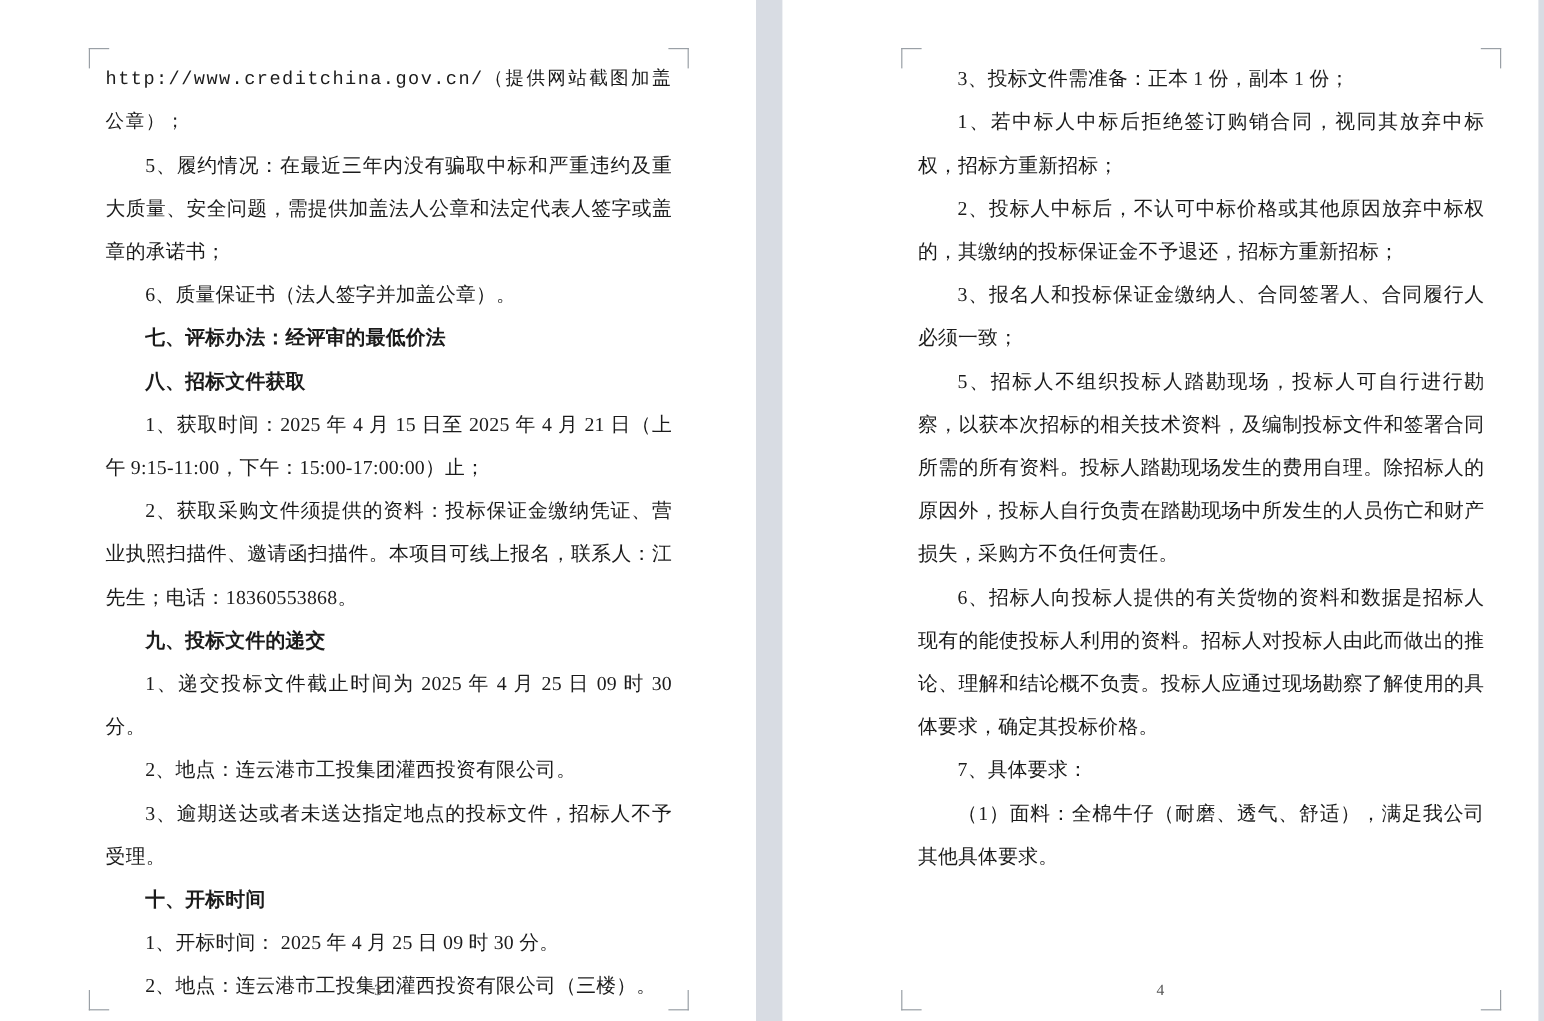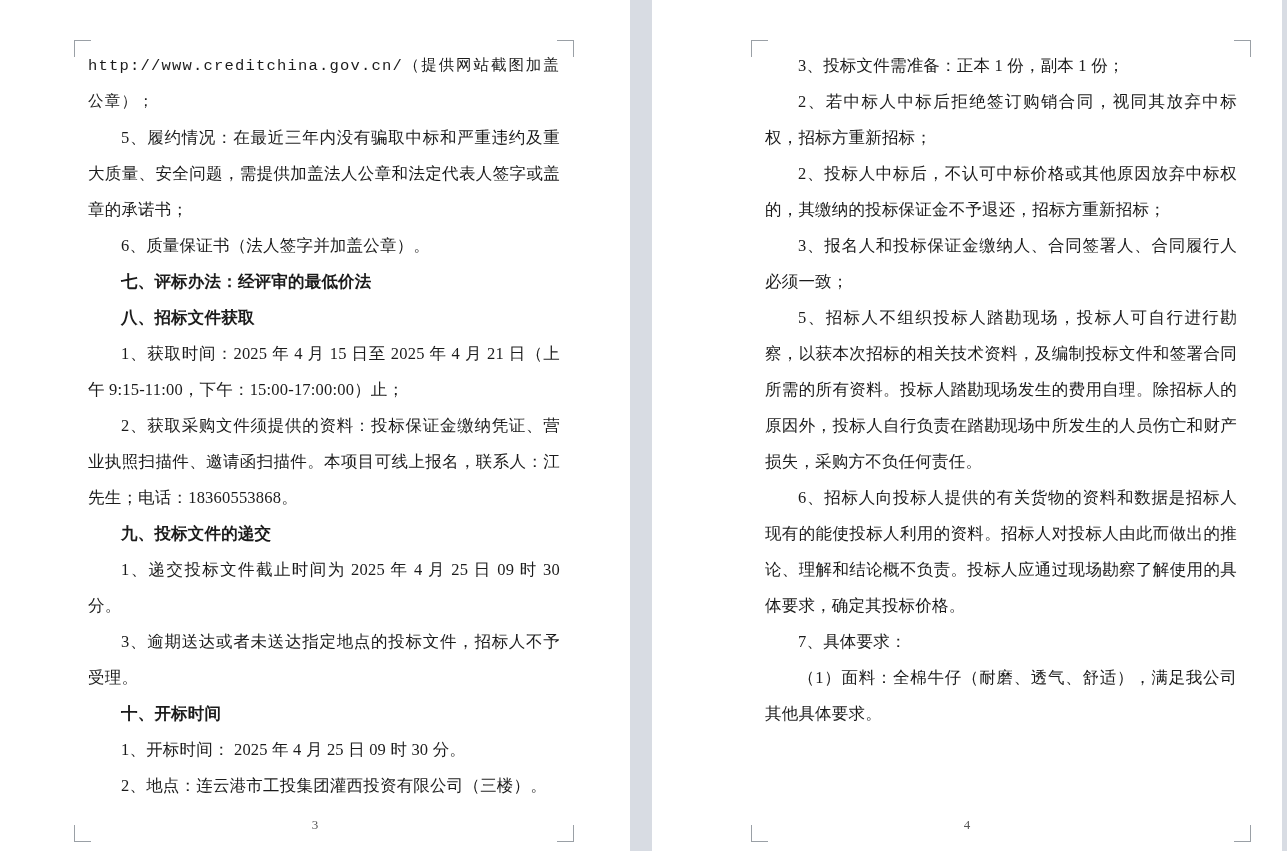--- a/index.html
+++ b/index.html
@@ -102,41 +102,42 @@
       <div class="body-text">
         <p class="mono">http://www.creditchina.gov.cn/（提供网站截图加盖公章）；</p>
         <p class="indent">5、履约情况：在最近三年内没有骗取中标和严重违约及重大质量、安全问题，需提供加盖法人公章和法定代表人签字或盖章的承诺书；</p>
         <p class="indent">6、质量保证书（法人签字并加盖公章）。</p>
         <p class="heading">七、评标办法：经评审的最低价法</p>
         <p class="heading">八、招标文件获取</p>
         <p class="indent">1、获取时间：2025 年 4 月 15 日至 2025 年 4 月 21 日（上午 9:15-11:00，下午：15:00-17:00:00）止；</p>
         <p class="indent">2、获取采购文件须提供的资料：投标保证金缴纳凭证、营业执照扫描件、邀请函扫描件。本项目可线上报名，联系人：江先生；电话：18360553868。</p>
         <p class="heading">九、投标文件的递交</p>
         <p class="indent">1、递交投标文件截止时间为 2025 年 4 月 25 日 09 时 30 分。</p>
+        <p class="indent">2、地点：连云港市工投集团灌西投资有限公司。</p>
         <p class="indent">3、逾期送达或者未送达指定地点的投标文件，招标人不予受理。</p>
         <p class="heading">十、开标时间</p>
         <p class="indent">1、开标时间： 2025 年 4 月 25 日 09 时 30 分。</p>
         <p class="indent">2、地点：连云港市工投集团灌西投资有限公司（三楼）。</p>
       </div>
     </div>
     <div class="page-number">3</div>
   </div>
 
   <div class="gutter"></div>
 
   <div class="page right">
     <div class="page-inner">
       <div class="mark tl" style="left:-14px; top:-8px;"></div>
       <div class="mark tr" style="right:-14px; top:-8px;"></div>
       <div class="mark bl" style="left:-14px; bottom:-12px;"></div>
       <div class="mark br" style="right:-14px; bottom:-12px;"></div>
 
       <div class="body-text">
         <p class="indent">3、投标文件需准备：正本 1 份，副本 1 份；</p>
-        <p class="indent">2、若中标人中标后拒绝签订购销合同，视同其放弃中标权，招标方重新招标；</p>
+        <p class="indent">1、若中标人中标后拒绝签订购销合同，视同其放弃中标权，招标方重新招标；</p>
         <p class="indent">2、投标人中标后，不认可中标价格或其他原因放弃中标权的，其缴纳的投标保证金不予退还，招标方重新招标；</p>
         <p class="indent">3、报名人和投标保证金缴纳人、合同签署人、合同履行人必须一致；</p>
         <p class="indent">5、招标人不组织投标人踏勘现场，投标人可自行进行勘察，以获本次招标的相关技术资料，及编制投标文件和签署合同所需的所有资料。投标人踏勘现场发生的费用自理。除招标人的原因外，投标人自行负责在踏勘现场中所发生的人员伤亡和财产损失，采购方不负任何责任。</p>
         <p class="indent">6、招标人向投标人提供的有关货物的资料和数据是招标人现有的能使投标人利用的资料。招标人对投标人由此而做出的推论、理解和结论概不负责。投标人应通过现场勘察了解使用的具体要求，确定其投标价格。</p>
         <p class="indent">7、具体要求：</p>
         <p class="indent">（1）面料：全棉牛仔（耐磨、透气、舒适），满足我公司其他具体要求。</p>
       </div>
     </div>
     <div class="page-number">4</div>
   </div>

